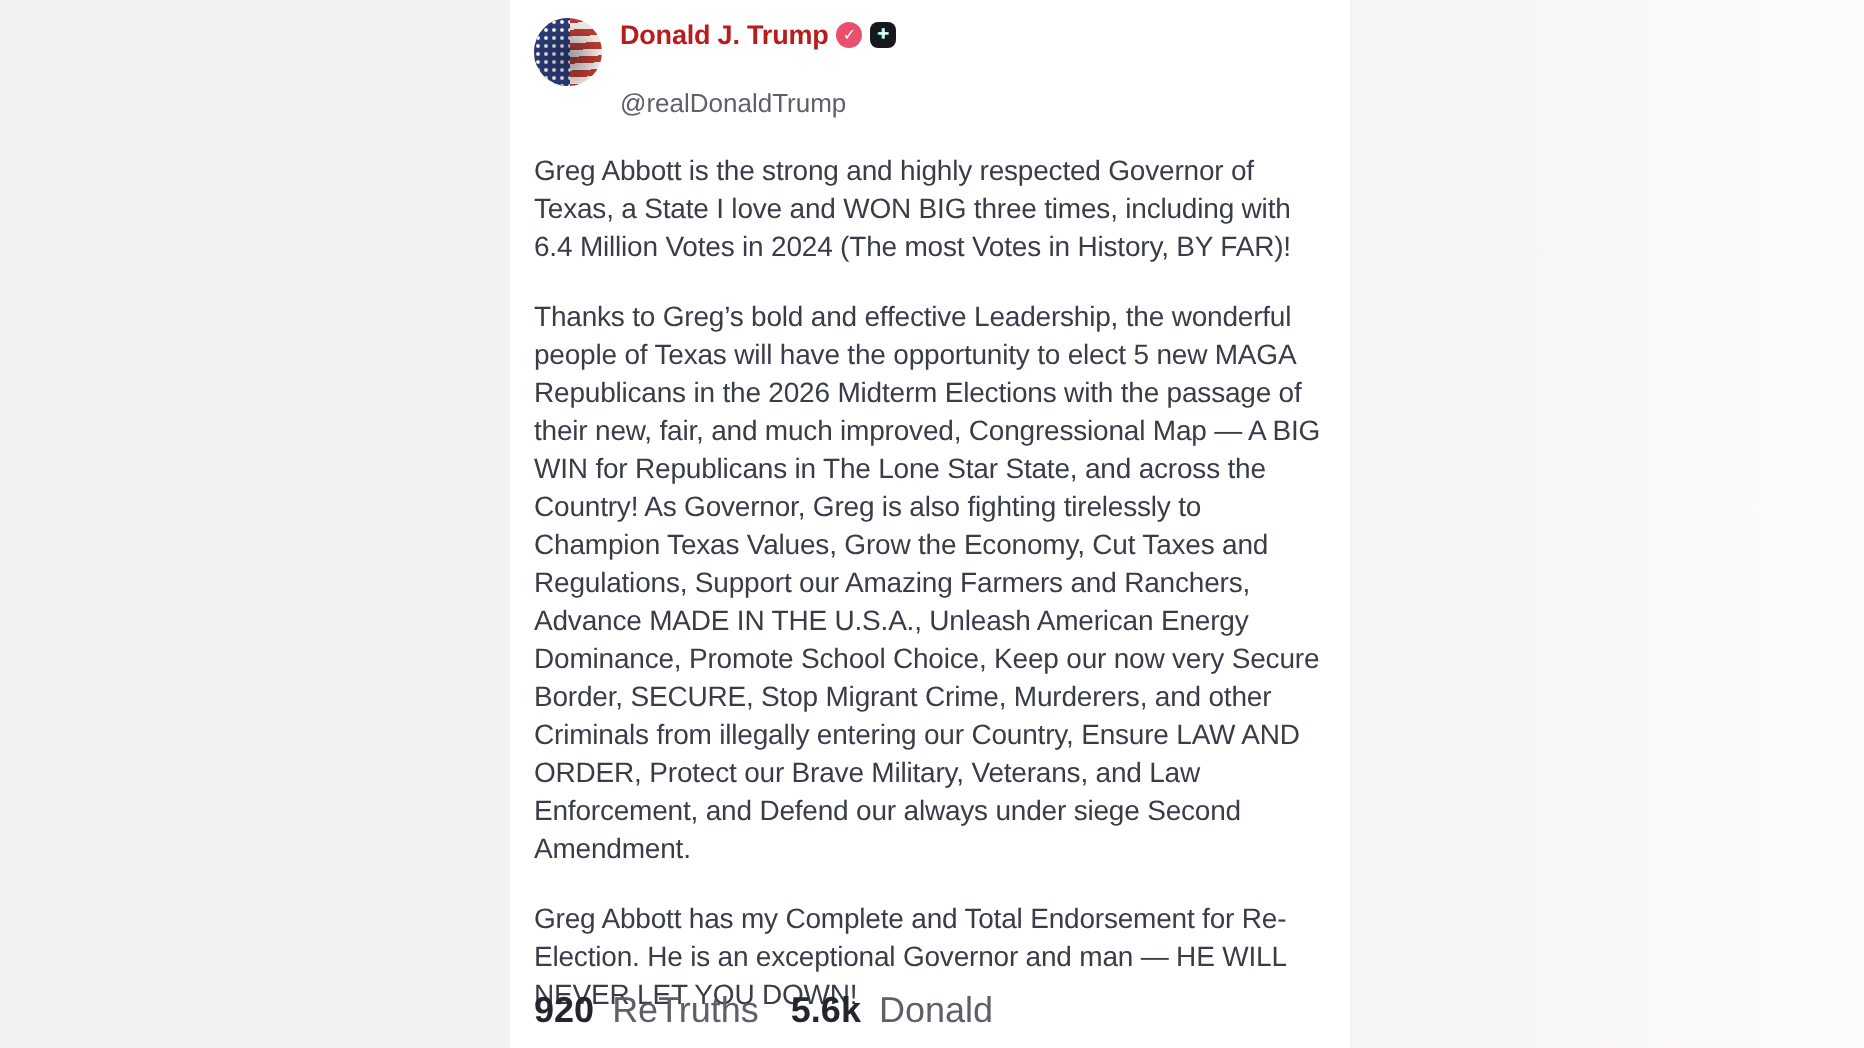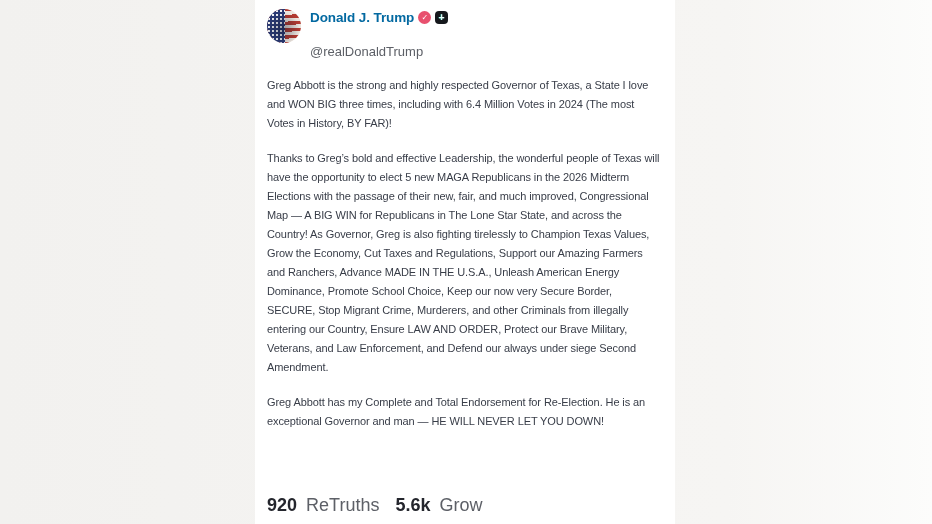--- a/index.html
+++ b/index.html
@@ -38,42 +38,42 @@
     background-image: radial-gradient(circle, rgba(255,255,255,0.95) 0.7px, rgba(255,255,255,0) 1.2px);
     background-size: 4px 4px;
   }
   .avatar-shade {
     position: absolute; inset: 0;
     background: radial-gradient(circle at 48% 58%, rgba(18,20,38,0.40) 0%, rgba(18,20,38,0.18) 38%, rgba(18,20,38,0) 62%);
   }
   .author-block { padding-top: 1px; }
   .name-row { display: flex; align-items: center; gap: 4px; }
   .display-name {
-    font-size: 13.5px; font-weight: bold; color: #0369a1;
+    font-size: 13.5px; font-weight: bold; color: #b91c1c;
     letter-spacing: -0.1px; cursor: pointer;
   }
   .badge {
     width: 13px; height: 13px; display: inline-flex;
     align-items: center; justify-content: center;
     font-weight: bold; flex: 0 0 auto;
   }
   .badge-verified {
     border-radius: 50%; background: #e8506e;
     color: #ffffff; font-size: 8px; line-height: 1;
   }
   .badge-plus {
     border-radius: 4px; background: #16181c;
     color: #eafffb; font-size: 10px; line-height: 1;
     text-shadow: -0.5px 0 0 #2fd6c3;
   }
   .handle { font-size: 13px; color: #5d6067; margin-top: 19px; cursor: pointer; }
   
   .post-body { margin-top: 17px; }
   .post-paragraph {
-    font-size: 11px; line-height: 19px; letter-spacing: -0.1px;
+    font-size: 14px; line-height: 19px; letter-spacing: -0.1px;
     color: #383d48; margin: 0 0 16px 0;
   }
   
   .post-footer {
     position: absolute; left: 12px; right: 12px; bottom: 8px;
     display: flex; justify-content: space-between; align-items: baseline;
     font-size: 18px;
   }
   .stats { display: flex; align-items: baseline; gap: 6px; }
   .stat { cursor: pointer; }
@@ -111,19 +111,19 @@
     </div>
 
     <div class="post-footer">
       <div class="stats">
         <span class="stat">
           <span class="stat-count">920</span>
           <span class="stat-label">ReTruths</span>
         </span>
         <span class="stat">
           <span class="stat-count">5.6k</span>
-          <span class="stat-label">Grow</span>
+          <span class="stat-label">Donald</span>
         </span>
       </div>
     </div>
 
   </div>
 </div>
 
 </body></html>

